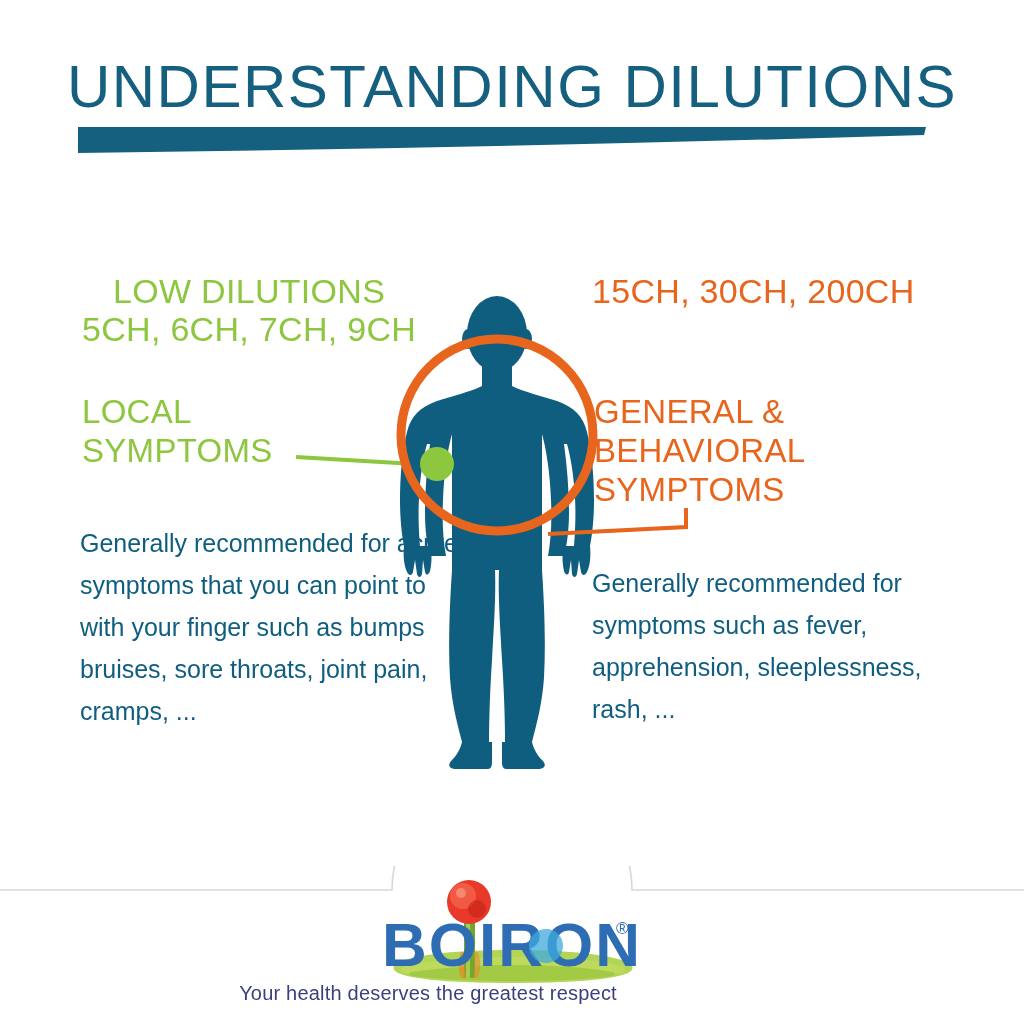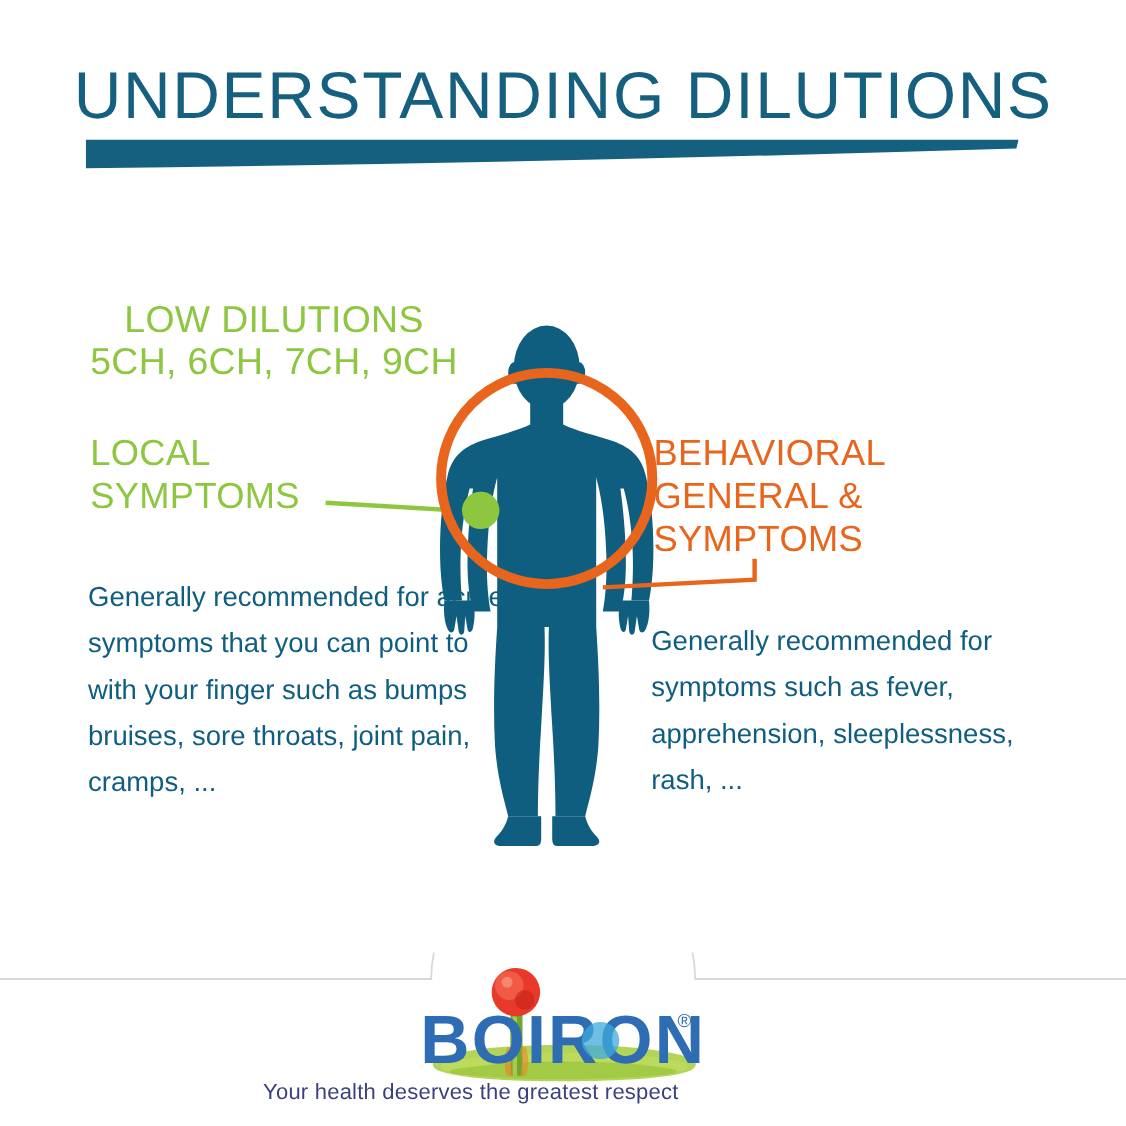--- a/index.html
+++ b/index.html
@@ -141,30 +141,31 @@
   <svg class="title-rule" viewBox="0 0 848 36" preserveAspectRatio="none">
     <path d="M0,1 L848,1 L846,9 Q420,22 0,27 Z" fill="#16607F"></path>
   </svg>
 
   <div class="head-low">
     <div>LOW DILUTIONS</div>
     <div>5CH, 6CH, 7CH, 9CH</div>
   </div>
 
   <div class="head-high">
+    <div>15CH, 30CH, 200CH</div>
   </div>
 
   <div class="sub-local">
     <div>LOCAL</div>
     <div>SYMPTOMS</div>
   </div>
 
   <div class="sub-general">
+    <div>GENERAL &amp;</div>
     <div>BEHAVIORAL</div>
-    <div>GENERAL &amp;</div>
     <div>SYMPTOMS</div>
   </div>
 
   <div class="body-left">Generally recommended for acute symptoms that you can point to with your finger such as bumps bruises, sore throats, joint pain, cramps, ...</div>
   <div class="body-right">Generally recommended for symptoms such as fever, apprehension, sleeplessness, rash, ...</div>
 
   <svg class="graphics" viewBox="0 0 1024 1024">
 
     <line x1="296" y1="457" x2="432" y2="465" stroke="#8DC63F" stroke-width="4"></line>
 

